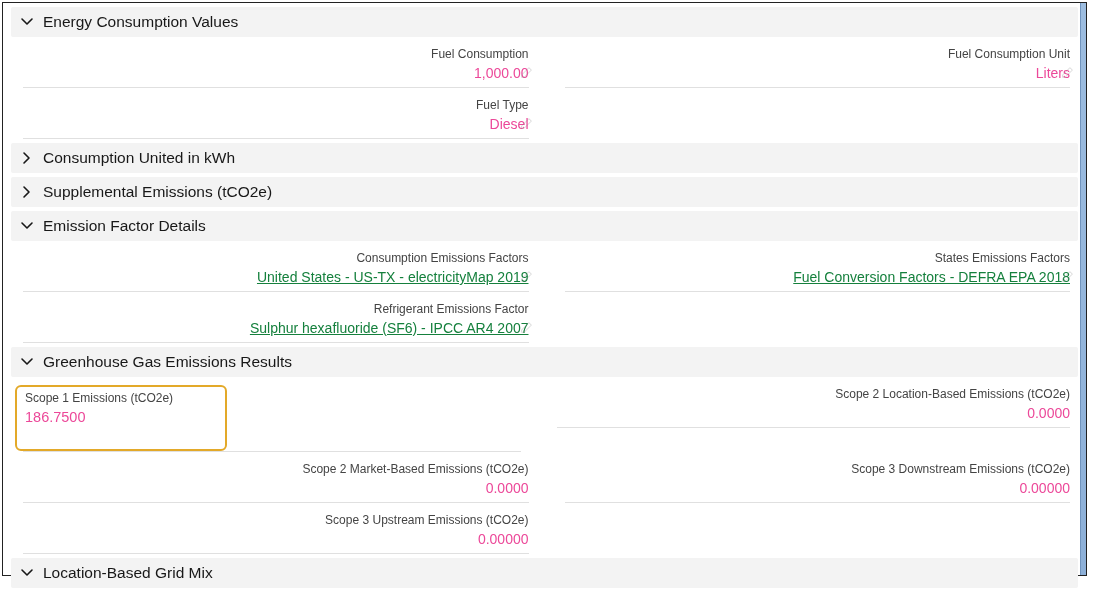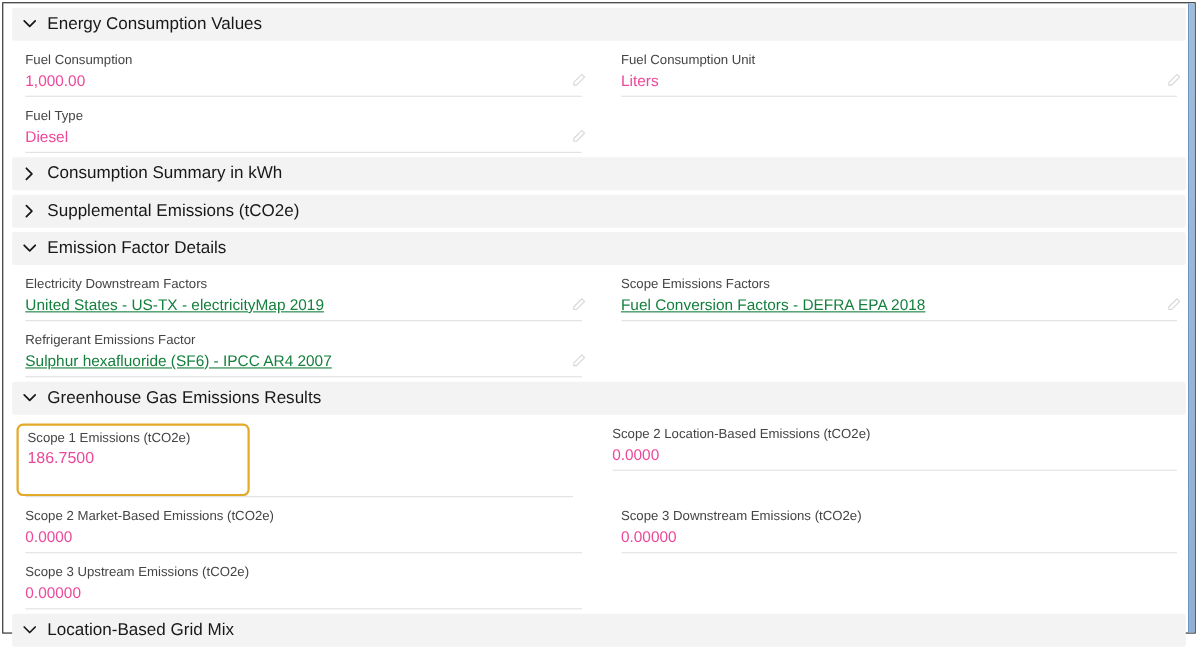--- a/index.html
+++ b/index.html
@@ -52,20 +52,21 @@
   }
   .fields-row {
     display: flex;
     gap: 20px;
     padding: 4px 0 0 4px;
   }
   .field {
     flex: 1;
     position: relative;
     padding: 6px 8px 0 8px;
+    text-align: right;
   }
   .field-label {
     font-size: 12px;
     color: #444;
     margin-bottom: 2px;
   }
   .field-value {
     font-size: 14px;
     color: #ec4899;
     padding: 2px 0 6px 0;
@@ -140,21 +141,21 @@
     </div>
     <div class="field"></div>
   </div>
 
   <div class="section-header">
     <span class="chevron">
       <svg viewBox="0 0 16 16" width="16" height="16">
           <path d="M5 3 L10 8 L5 13" fill="none" stroke="#181818" stroke-width="1.6" stroke-linecap="round" stroke-linejoin="round"></path>
         </svg>
     </span>
-    <span class="title">Consumption Summary in kWh</span>
+    <span class="title">Consumption United in kWh</span>
   </div>
 
   <div class="section-header">
     <span class="chevron">
       <svg viewBox="0 0 16 16" width="16" height="16">
           <path d="M5 3 L10 8 L5 13" fill="none" stroke="#181818" stroke-width="1.6" stroke-linecap="round" stroke-linejoin="round"></path>
         </svg>
     </span>
     <span class="title">Supplemental Emissions (tCO2e)</span>
   </div>
@@ -163,30 +164,30 @@
     <span class="chevron">
       <svg viewBox="0 0 16 16" width="16" height="16">
           <path d="M3 5 L8 10 L13 5" fill="none" stroke="#181818" stroke-width="1.6" stroke-linecap="round" stroke-linejoin="round"></path>
         </svg>
     </span>
     <span class="title">Emission Factor Details</span>
   </div>
 
   <div class="fields-row">
     <div class="field">
-      <div class="field-label">Electricity Downstream Factors</div>
+      <div class="field-label">Consumption Emissions Factors</div>
       <div class="field-value link">United States - US-TX - electricityMap 2019</div>
       <span class="edit-icon">
         <svg width="13" height="13" viewBox="0 0 16 16">
             <path d="M2 14 L2 11 L11 2 L14 5 L5 14 Z" fill="none" stroke="#888" stroke-width="1.2"></path>
           </svg>
       </span>
     </div>
     <div class="field">
-      <div class="field-label">Scope Emissions Factors</div>
+      <div class="field-label">States Emissions Factors</div>
       <div class="field-value link">Fuel Conversion Factors - DEFRA EPA 2018</div>
       <span class="edit-icon">
         <svg width="13" height="13" viewBox="0 0 16 16">
             <path d="M2 14 L2 11 L11 2 L14 5 L5 14 Z" fill="none" stroke="#888" stroke-width="1.2"></path>
           </svg>
       </span>
     </div>
   </div>
 
   <div class="fields-row">

